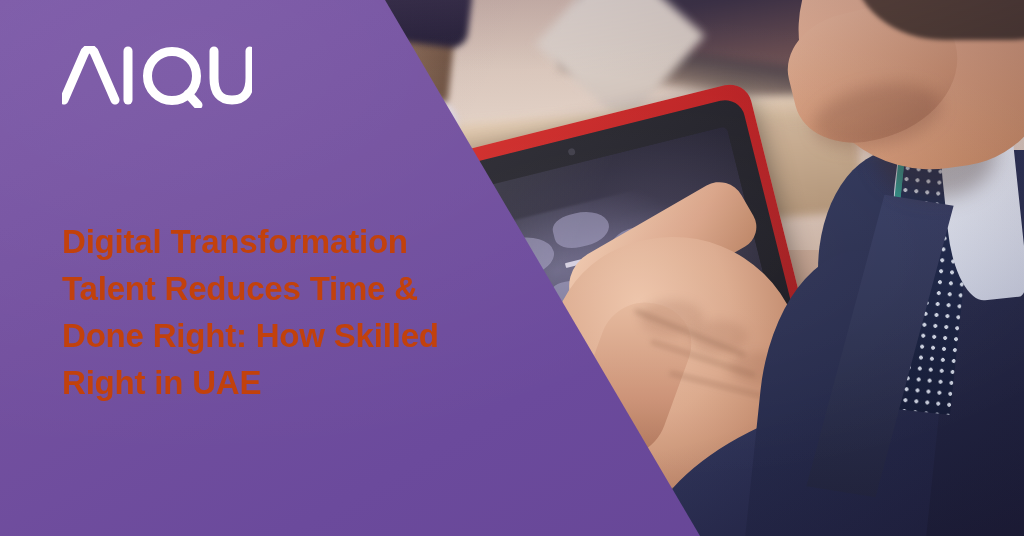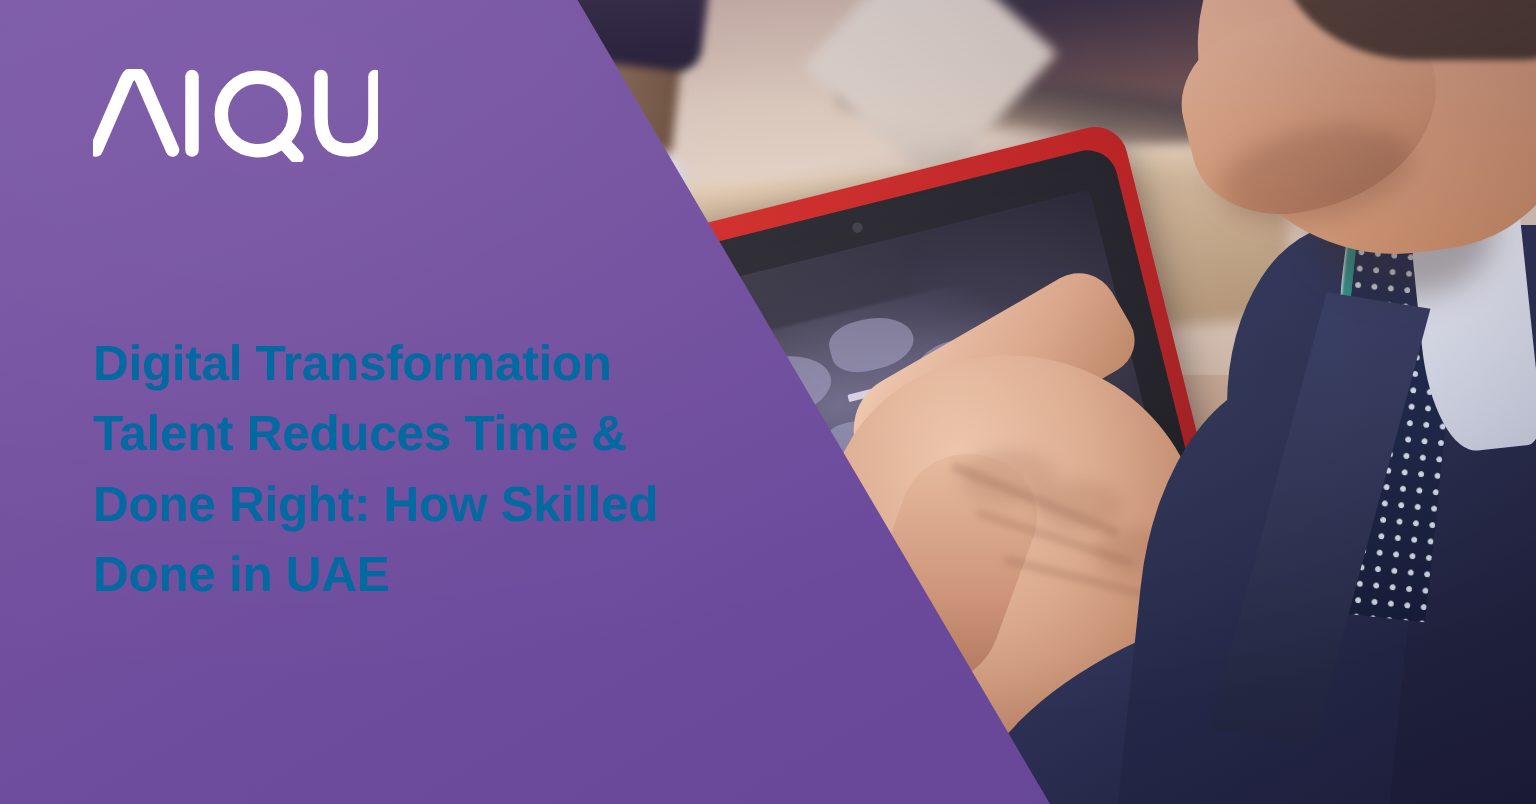--- a/index.html
+++ b/index.html
@@ -311,21 +311,21 @@
   .logo {
     position:absolute; left:62px; top:46px;
     width:190px; height:62px;
   }
   .logo svg { display:block; width:190px; height:62px; }
 
   
   .headline {
     position:absolute; left:62px; top:218px;
     width:430px;
-    color:#0369a1;
+    color:#c2410c;
     font-size:33px;
     line-height:47px;
     font-weight:700;
     letter-spacing:-0.2px;
   }
   .headline .ln { display:block; white-space:nowrap; }
 </style>
 </head>
 <body>
 
@@ -433,16 +433,16 @@
       <line x1="126" y1="48" x2="136" y2="59" stroke="#ffffff" stroke-width="9" stroke-linecap="round"></line>
 
       <path d="M152 5 L152 32 Q152 54 170 54 Q188 54 188 32 L188 5" fill="none" stroke="#ffffff" stroke-width="9" stroke-linecap="round" stroke-linejoin="round"></path>
     </svg>
   </div>
 
   <h1 class="headline">
     <span class="ln">Digital Transformation</span>
     <span class="ln">Talent Reduces Time &amp;</span>
     <span class="ln">Done Right: How Skilled</span>
-    <span class="ln">Done in UAE</span>
+    <span class="ln">Right in UAE</span>
   </h1>
 
 </div>
 
 </body></html>

